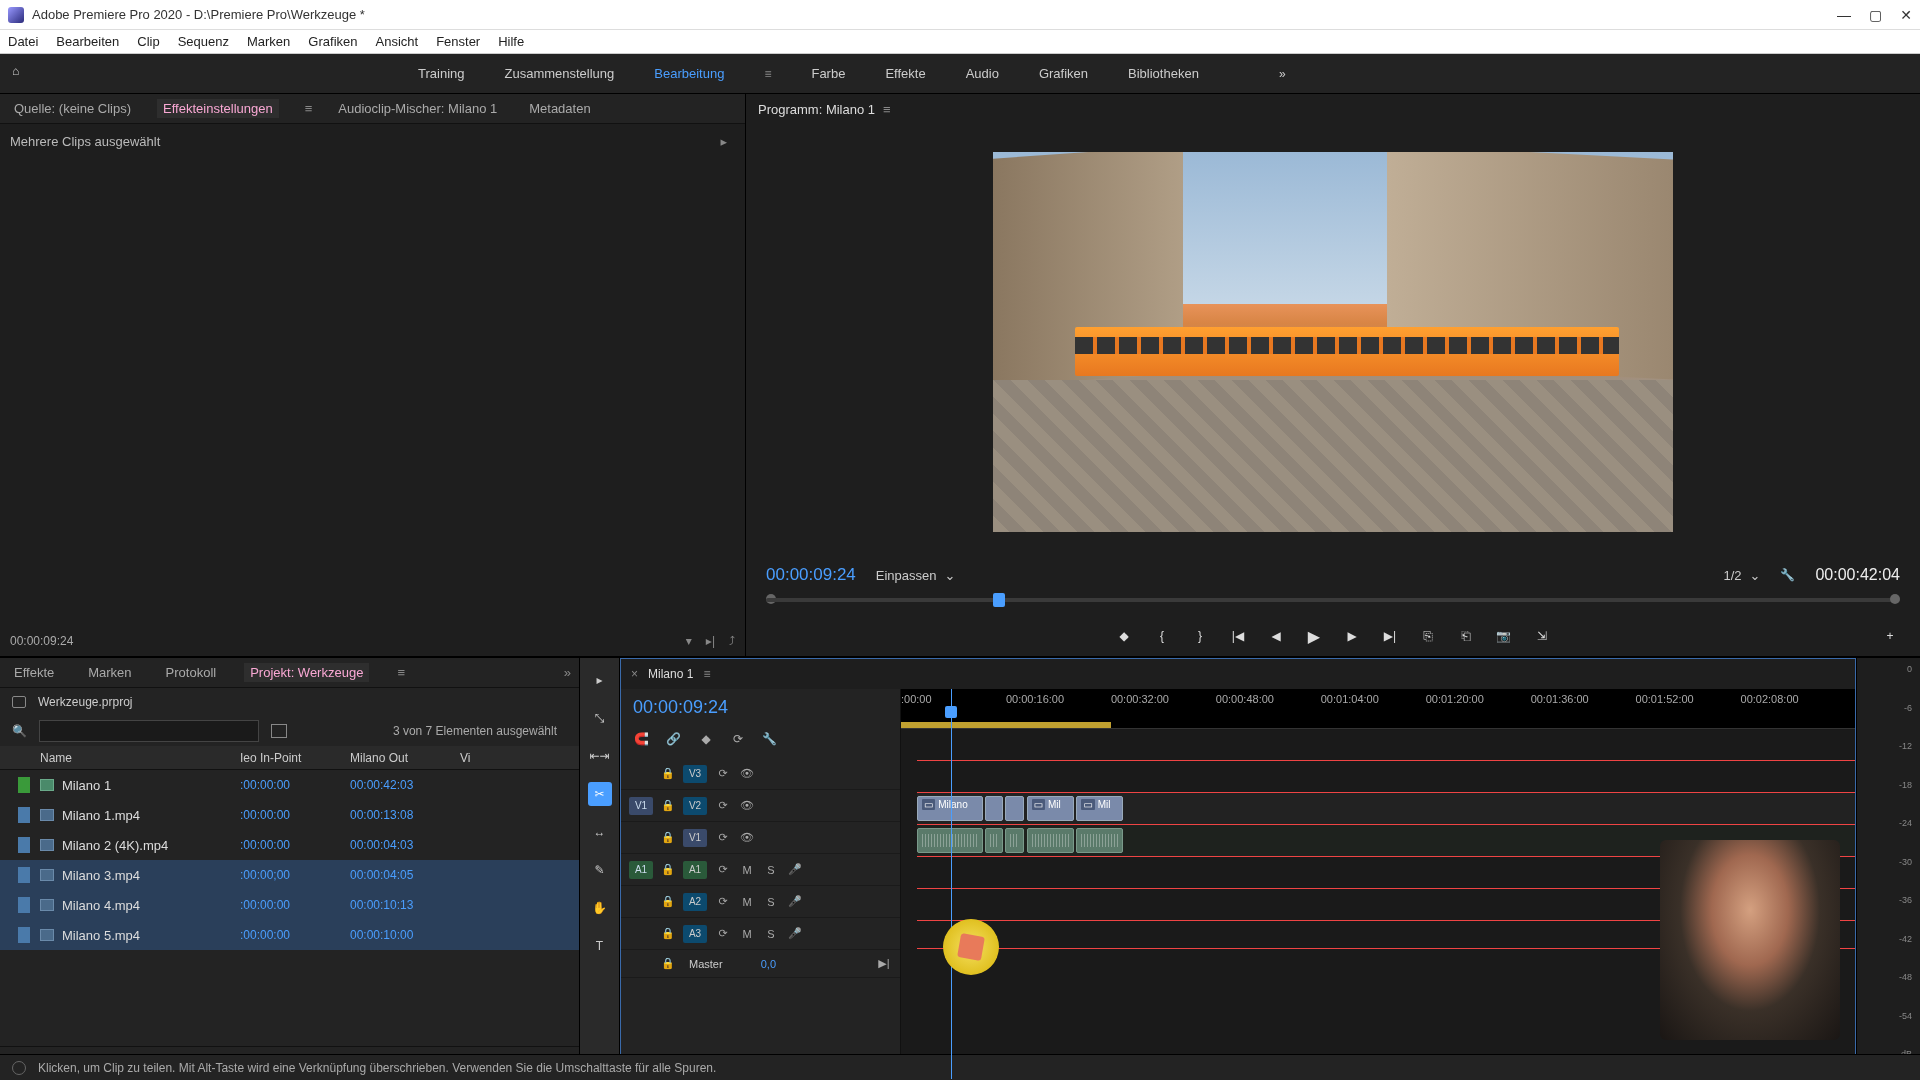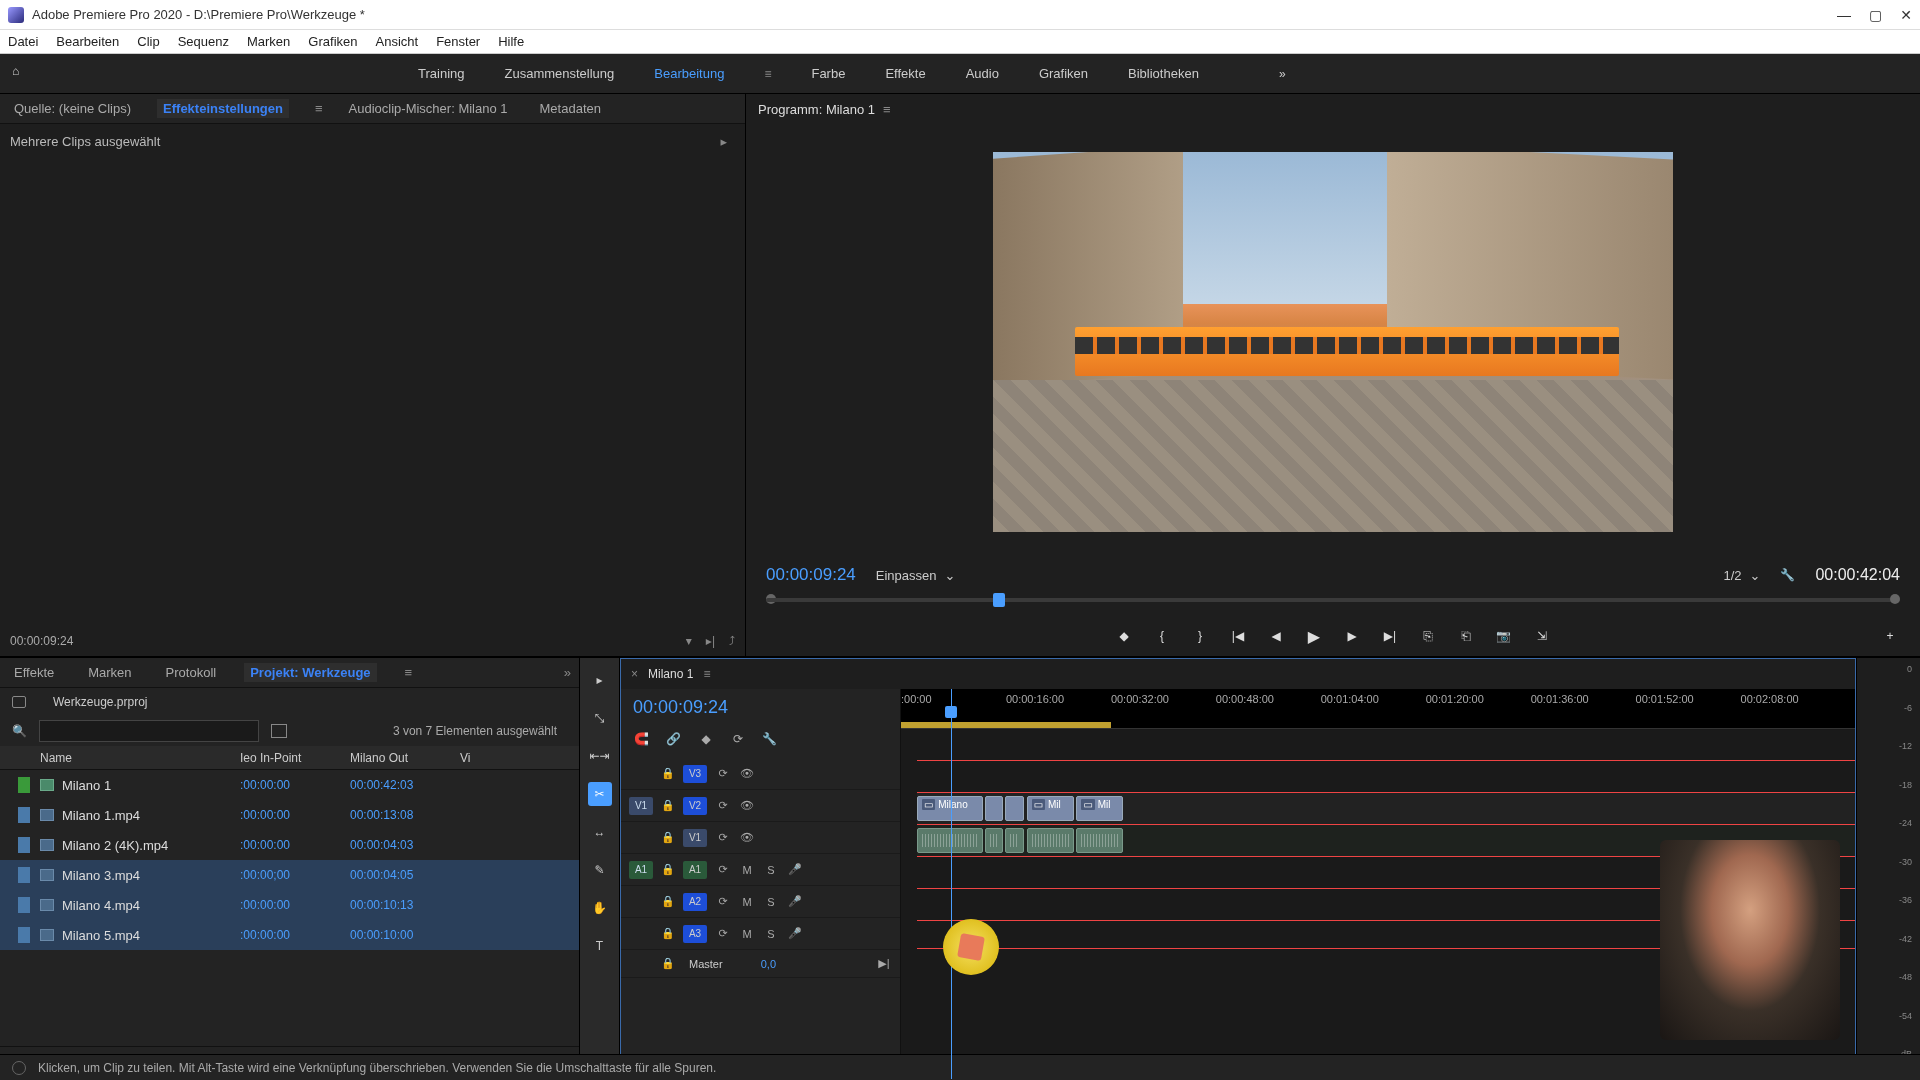--- a/index.html
+++ b/index.html
@@ -12,21 +12,21 @@
 .menubar { background: #fff; height: 24px; display: flex; align-items: center; padding: 0 8px; gap: 18px; color: #222; font-size: 13px; border-bottom: 1px solid #ccc; }
 .workspacebar { background: #232323; height: 40px; display: flex; align-items: center; padding: 0 12px; gap: 8px; border-bottom: 1px solid #000; }
 .home-icon { width: 20px; height: 20px; color: #ccc; margin-right: 20px; }
 .ws-spacer { flex: 0 0 350px; }
 .ws-tabs { display: flex; gap: 40px; align-items: center; }
 .ws-tab { color: #ccc; font-size: 13px; cursor: pointer; padding: 4px 0; }
 .ws-tab.active { color: #4a9eff; }
 .ws-more { margin-left: 40px; color: #ccc; }
 .panel-hdr { display: flex; align-items: center; background: #232323; height: 30px; padding: 0 8px; gap: 20px; font-size: 13px; border-bottom: 1px solid #111; }
 .panel-tab { color: #aaa; cursor: pointer; padding: 2px 6px; }
-.panel-tab.active { color: #3b82f6; background: #2e2e2e; font-weight: bold; }
+.panel-tab.active { color: #f9a8d4; background: #2e2e2e; }
 .panel-menu { margin-left: 6px; color: #888; }
 .main { display: flex; height: 562px; }
 .left-col { width: 746px; background: #1e1e1e; border-right: 1px solid #000; display: flex; flex-direction: column; }
 .src-body { flex: 1; padding: 10px; color: #bbb; font-size: 13px; position: relative; }
 .src-body .arrow { position: absolute; right: 18px; top: 10px; color: #888; }
 .src-footer { height: 30px; display: flex; align-items: center; padding: 0 10px; color: #aaa; gap: 10px; justify-content: space-between; }
 .src-footer .icons { display: flex; gap: 14px; color: #888; }
 .right-col { flex: 1; background: #1e1e1e; display: flex; flex-direction: column; text-align: center; }
 .program-hdr { height: 30px; display: flex; align-items: center; padding: 0 12px; gap: 8px; color: #ddd; font-size: 13px; }
 .monitor-wrap { flex: 1; display: flex; align-items: center; justify-content: center; padding: 10px 40px; }
@@ -47,21 +47,21 @@
 .prog-scrub .track { position:absolute; left:0; right:0; top:8px; height:4px; background:#3a3a3a; border-radius:2px; }
 .prog-scrub .head { position:absolute; top:3px; width:12px; height:14px; background:#4a9eff; left:20%; border-radius:2px; }
 .prog-scrub .endl { position:absolute; left:0; top:4px; width:10px; height:10px; border-radius:50%; background:#666; }
 .prog-scrub .endr { position:absolute; right:0; top:4px; width:10px; height:10px; border-radius:50%; background:#666; }
 .transport { height: 40px; display: flex; align-items: center; justify-content: center; gap: 18px; color: #ddd; position: relative; }
 .transport .btn { width: 20px; height: 20px; display:flex; align-items:center; justify-content:center; cursor:pointer; }
 .transport .plus { position:absolute; right:20px; }
 .lower { display: flex; height: 424px; border-top: 2px solid #000; }
 .project-col { width: 580px; background: #232323; border-right: 1px solid #000; display:flex; flex-direction:column; }
 .proj-tabs { height: 30px; display:flex; align-items:center; padding:0 8px; gap: 22px; }
-.proj-info { height: 28px; display:flex; align-items:center; padding:0 12px; gap:27px; color:#ccc;text-align:right; }
+.proj-info { height: 28px; display:flex; align-items:center; padding:0 12px; gap:12px; color:#ccc;text-align:right; }
 .proj-info .bin-icon { width:14px; height:12px; border:1px solid #888; border-radius:2px; }
 .proj-search { height: 30px; display:flex; align-items:center; padding:0 12px; gap:12px; }
 .proj-search input { background:#1a1a1a; border:1px solid #444; color:#ccc; padding:3px 6px; width:220px; font-size:12px; }
 .proj-search .srch-icon { color:#888; }
 .proj-search .mediabin { width:16px; height:14px; border:1px solid #888; }
 .proj-search .status { margin-left:auto; color:#aaa; font-size:12px; padding-right:10px; }
 .proj-header-row { display:flex; height:24px; align-items:center; background:#2a2a2a; border-bottom:1px solid #111; padding-left:18px; gap:0; font-size:12px; color:#ccc; }
 .col-sw { width:22px; }
 .col-name { width:200px; }
 .col-in { width:110px; }
@@ -88,21 +88,21 @@
 .tl-left { width:280px; background:#232323; border-right:1px solid #111; display:flex; flex-direction:column; }
 .tl-timecode { color:#4a9eff; font-size:18px; font-weight:500; padding:8px 12px; }
 .tl-options { display:flex; gap:14px; padding:4px 12px 10px; color:#aaa; }
 .tl-options .opt { width:18px; height:18px; display:flex; align-items:center; justify-content:center; cursor:pointer; }
 .track-hdrs { flex:1; }
 .track-hdr { height:32px; display:flex; align-items:center; padding:0 8px; gap:8px; border-bottom:1px solid #1a1a1a; font-size:11px; color:#ccc; }
 .track-hdr .src-patch { width:24px; height:18px; background:#3a4a6a; color:#cde; display:flex; align-items:center; justify-content:center; border-radius:2px; font-size:10px; cursor:pointer; }
 .track-hdr .src-patch.empty { background:transparent; }
 .track-hdr .src-patch.audio { background:#2a5a3a; }
 .track-hdr .lock { width:14px; color:#888; cursor:pointer; }
-.track-hdr .tgt { width:24px; height:18px; background:#1d4ed8; display:flex; align-items:center; justify-content:center; border-radius:2px; font-size:10px; cursor:pointer; }
+.track-hdr .tgt { width:24px; height:18px; background:#0c4a6e; display:flex; align-items:center; justify-content:center; border-radius:2px; font-size:10px; cursor:pointer; }
 .track-hdr .tgt.v1sel { background:#3a4a6a; }
 .track-hdr .tgt.asel { background:#2a5a3a; }
 .track-hdr .tog { width:16px; height:14px; color:#aaa; cursor:pointer; display:flex; align-items:center; justify-content:center; }
 .track-hdr.master { height:28px; }
 .track-hdr .mval { color:#4a9eff; margin-left:auto; margin-right:92px; }
 .tl-right { flex:1; position:relative; background:#1a1a1a; }
 .ruler { height:40px; border-bottom:1px solid #333; position:relative; background:#000000; }
 .ruler .tick { position:absolute; top:4px; font-size:11px; color:#aaa; }
 .ruler .yellow { position:absolute; left:0; width:22%; bottom:0; height:6px; background:#c0a030; }
 .playhead-line { position:absolute; top:0; bottom:0; width:1px; background:#4a9eff; left:5.2%; z-index:10; }

